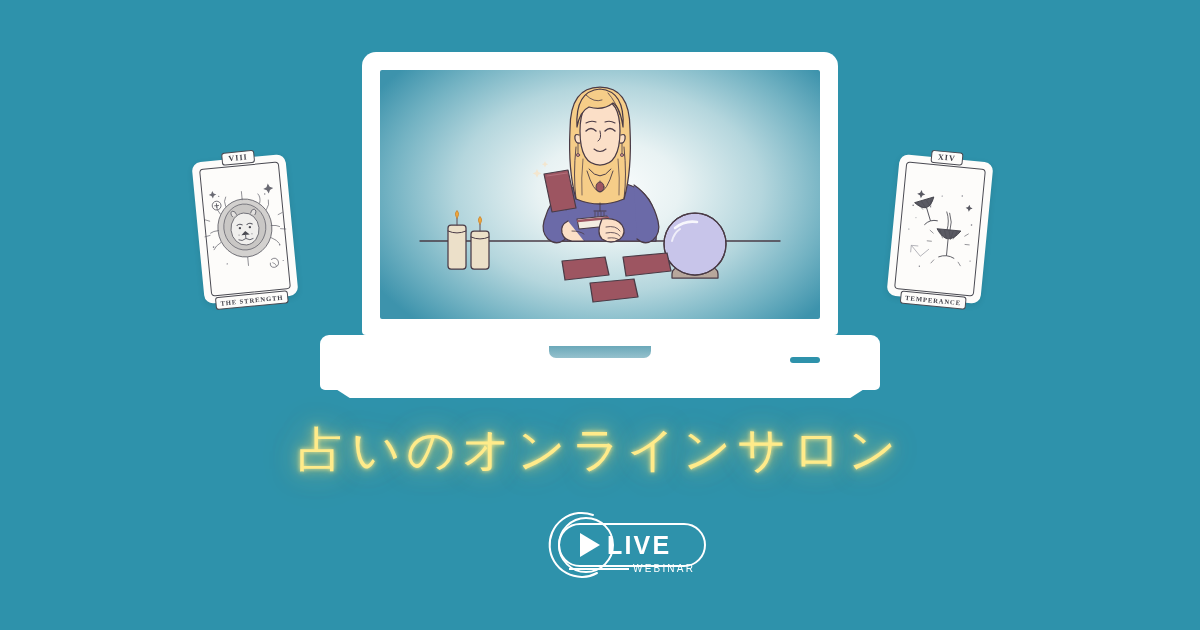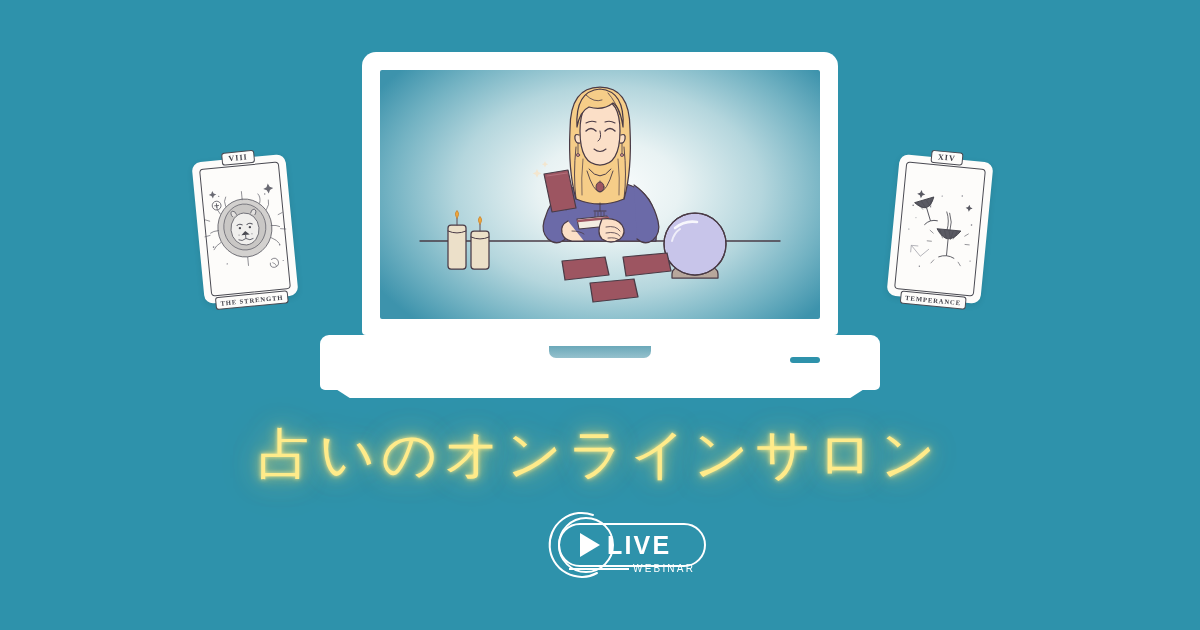--- a/index.html
+++ b/index.html
@@ -150,21 +150,21 @@
   #illustration { position: absolute; inset: 0; }
 
   
   #title {
     position: absolute;
     left: 0;
     right: 0;
     top: 418px;
     text-align: center;
     font-family: "DejaVu Sans", "Liberation Sans", sans-serif;
-    font-size: 55px;
+    font-size: 48px;
     font-weight: 400;
     letter-spacing: 6px;
     color: #ffeb8a;
     text-shadow:
       0 0 4px rgba(255,237,140,0.95),
       0 0 12px rgba(255,230,110,0.80),
       0 0 26px rgba(255,225,90,0.55),
       0 0 48px rgba(255,220,80,0.30);
     white-space: nowrap;
   }

